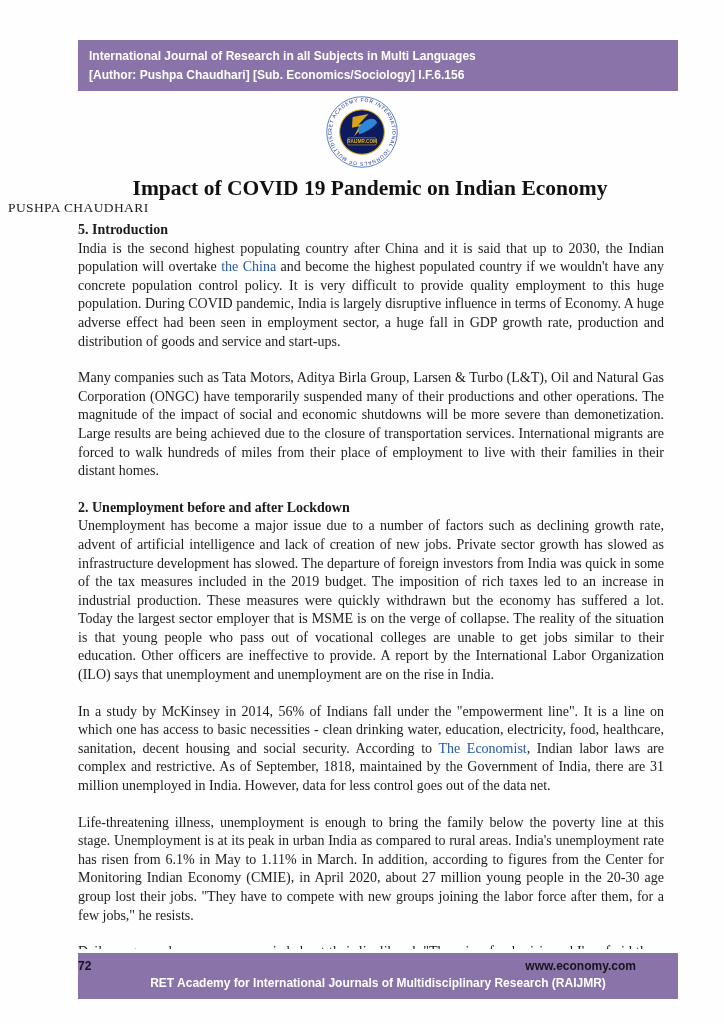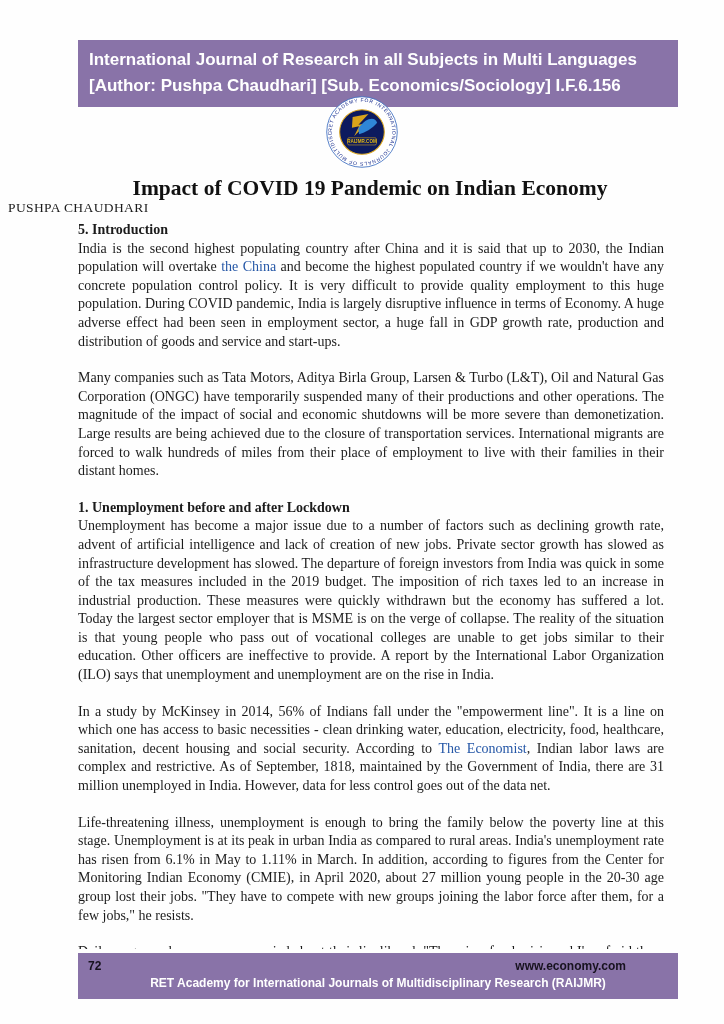--- a/index.html
+++ b/index.html
@@ -19,21 +19,21 @@
   
   .header {
     position: absolute;
     top: 40px;
     left: 78px;
     width: 600px;
     display: flex;
     gap: 8px;
     font-family: "Liberation Sans", sans-serif;
     font-weight: bold;
-    font-size: 17px;
+    font-size: 12px;
   }
   .header-left {
     flex: 1;
     background: var(--purple);
     color: #ffffff;
     padding: 7px 11px;
     line-height: 1.55;
   }
   .header-right {
     width: 166px;
@@ -105,21 +105,21 @@
     font-family: "Liberation Sans", sans-serif;
     font-weight: bold;
     font-size: 12px;
     color: #ffffff;
     padding: 5px 0 6px 0;
     line-height: 1.45;
   }
   .footer-row {
     display: flex;
     align-items: baseline;
-    padding: 0 10px;
+    padding: 0 0;
   }
   .footer-pagenum {
     color: var(--footer-dark);
     margin-right: 9px;
   }
   .footer-spacer { flex: 1; }
   .footer-website {
     color: var(--footer-dark);
     padding-right: 42px;
     cursor: pointer;
@@ -155,21 +155,21 @@
     </svg>
   </div>
 
   <h1 class="title">Impact of COVID 19 Pandemic on Indian Economy</h1>
   <div class="author">PUSHPA CHAUDHARI</div>
 
   <div class="article-body">
       <div class="section-heading">5. Introduction</div>
       <p class="para"><span>India is the second highest populating country after China and it is said that up to 2030, the Indian population will overtake </span><span class="blue-text">the China</span><span> and become the highest populated country if we wouldn't have any concrete population control policy. It is very difficult to provide quality employment to this huge population. During COVID pandemic, India is largely disruptive influence in terms of Economy. A huge adverse effect had been seen in employment sector, a huge fall in GDP growth rate, production and distribution of goods and service and start-ups.</span></p>
       <p class="para"><span>Many companies such as Tata Motors, Aditya Birla Group, Larsen &amp; Turbo (L&amp;T), Oil and Natural Gas Corporation (ONGC) have temporarily suspended many of their productions and other operations. The magnitude of the impact of social and economic shutdowns will be more severe than demonetization. Large results are being achieved due to the closure of transportation services. International migrants are forced to walk hundreds of miles from their place of employment to live with their families in their distant homes.</span></p>
-      <div class="section-heading">1. Unemployment before and after Lockdown</div>
+      <div class="section-heading">2. Unemployment before and after Lockdown</div>
       <p class="para"><span>Unemployment has become a major issue due to a number of factors such as declining growth rate, advent of artificial intelligence and lack of creation of new jobs. Private sector growth has slowed as infrastructure development has slowed. The departure of foreign investors from India was quick in some of the tax measures included in the 2019 budget. The imposition of rich taxes led to an increase in industrial production. These measures were quickly withdrawn but the economy has suffered a lot. Today the largest sector employer that is MSME is on the verge of collapse. The reality of the situation is that young people who pass out of vocational colleges are unable to get jobs similar to their education. Other officers are ineffective to provide. A report by the International Labor Organization (ILO) says that unemployment and unemployment are on the rise in India.</span></p>
       <p class="para"><span>In a study by McKinsey in 2014, 56% of Indians fall under the "empowerment line". It is a line on which one has access to basic necessities - clean drinking water, education, electricity, food, healthcare, sanitation, decent housing and social security. According to </span><span class="blue-text">The Economist</span><span>, Indian labor laws are complex and restrictive. As of September, 1818, maintained by the Government of India, there are 31 million unemployed in India. However, data for less control goes out of the data net.</span></p>
       <p class="para"><span>Life-threatening illness, unemployment is enough to bring the family below the poverty line at this stage. Unemployment is at its peak in urban India as compared to rural areas. India's unemployment rate has risen from 6.1% in May to 1.11% in March. In addition, according to figures from the Center for Monitoring Indian Economy (CMIE), in April 2020, about 27 million young people in the 20-30 age group lost their jobs. "They have to compete with new groups joining the labor force after them, for a few jobs," he resists.</span></p>
       <p class="para"><span>Daily wage workers are very worried about their livelihood. "There is a food crisis and I'm afraid there could be starvation if we don't address it," Avik Saha said. He added, "Everyone is trying to help but the political system is broken and there is a desire to exploit it." Another vulnerable group is those working in the service industry such as house helpers, personal drivers, beauticians, tailors, event managers, caterers are also facing major crises and loss of income.</span></p>
     </div>
 
   <div class="footer">
     <div class="footer-row">
       <span class="footer-pagenum">72</span>
       <span class="footer-spacer"></span>

